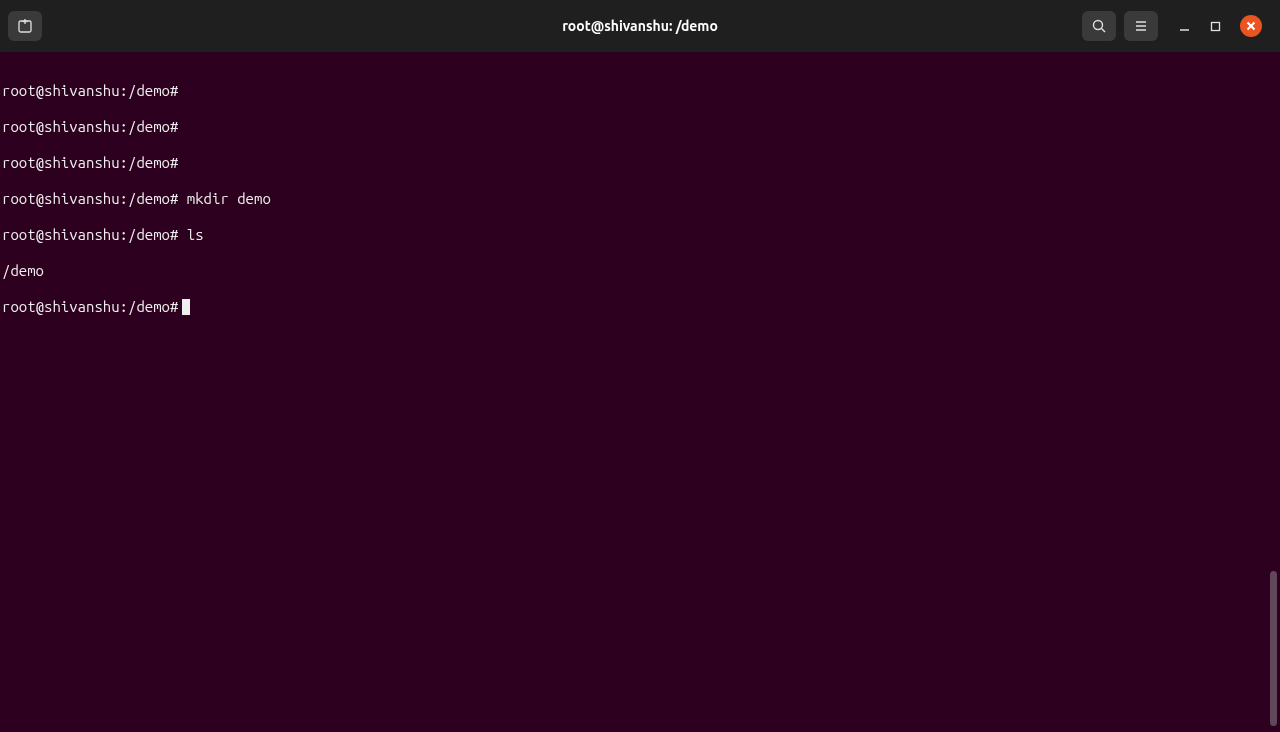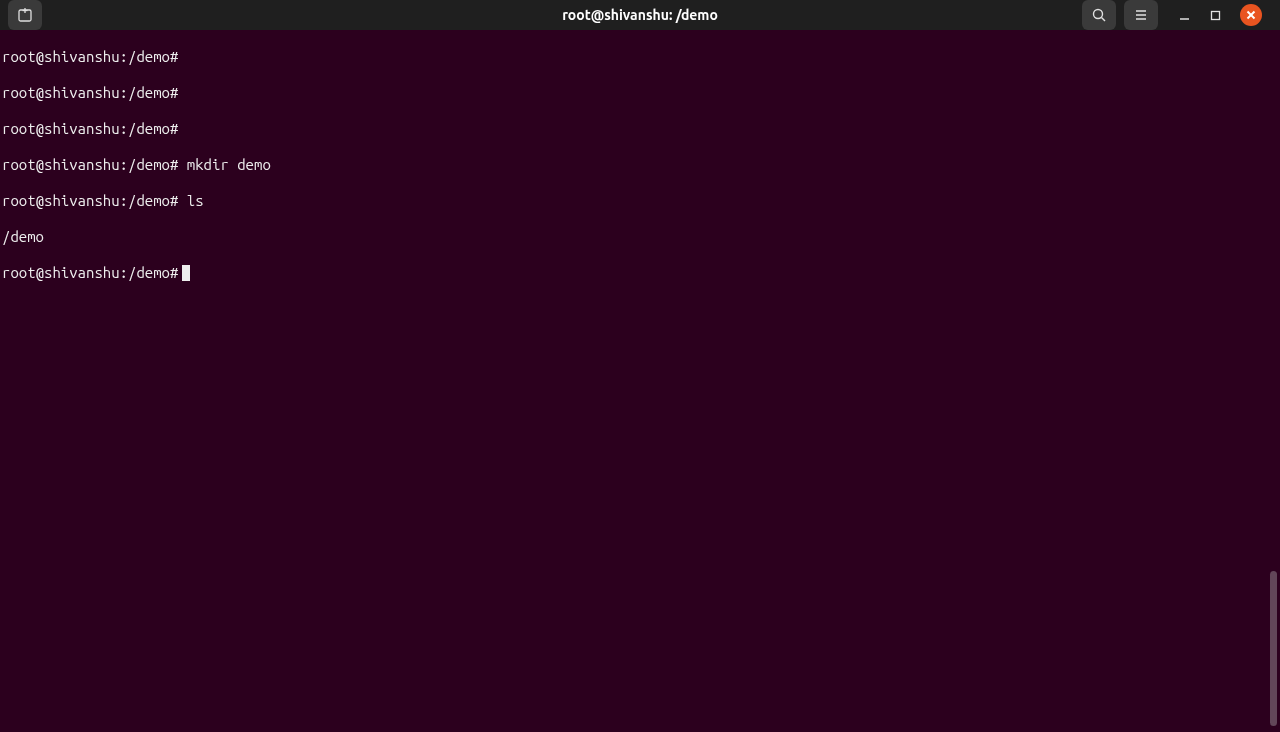--- a/index.html
+++ b/index.html
@@ -10,21 +10,21 @@
     body {
       width: 1280px;
       height: 732px;
       background: #2c001e;
       font-family: "Ubuntu Mono", "DejaVu Sans Mono", monospace;
       font-size: 15px;
       overflow: hidden;
       position: relative;
     }
     .titlebar {
-      height: 30px;
+      height: 52px;
       background: #1f1f1f;
       display: flex;
       align-items: center;
       padding: 15px 8px;
       position: relative;
     }
     .titlebar-left {
       display: flex;
       align-items: center;
     }
@@ -86,21 +86,21 @@
       justify-content: center;
       cursor: pointer;
     }
     .close-btn svg {
       width: 10px;
       height: 10px;
       stroke: #ffffff;
       stroke-width: 2;
     }
     .terminal-content {
-      padding: 0 2px;
+      padding: 12px 2px;
       color: #eeeeee;
       line-height: 18px;
       white-space: pre;
     }
     .term-line {
       display: block;
     }
     .prompt {
       color: #eeeeee;
     }

